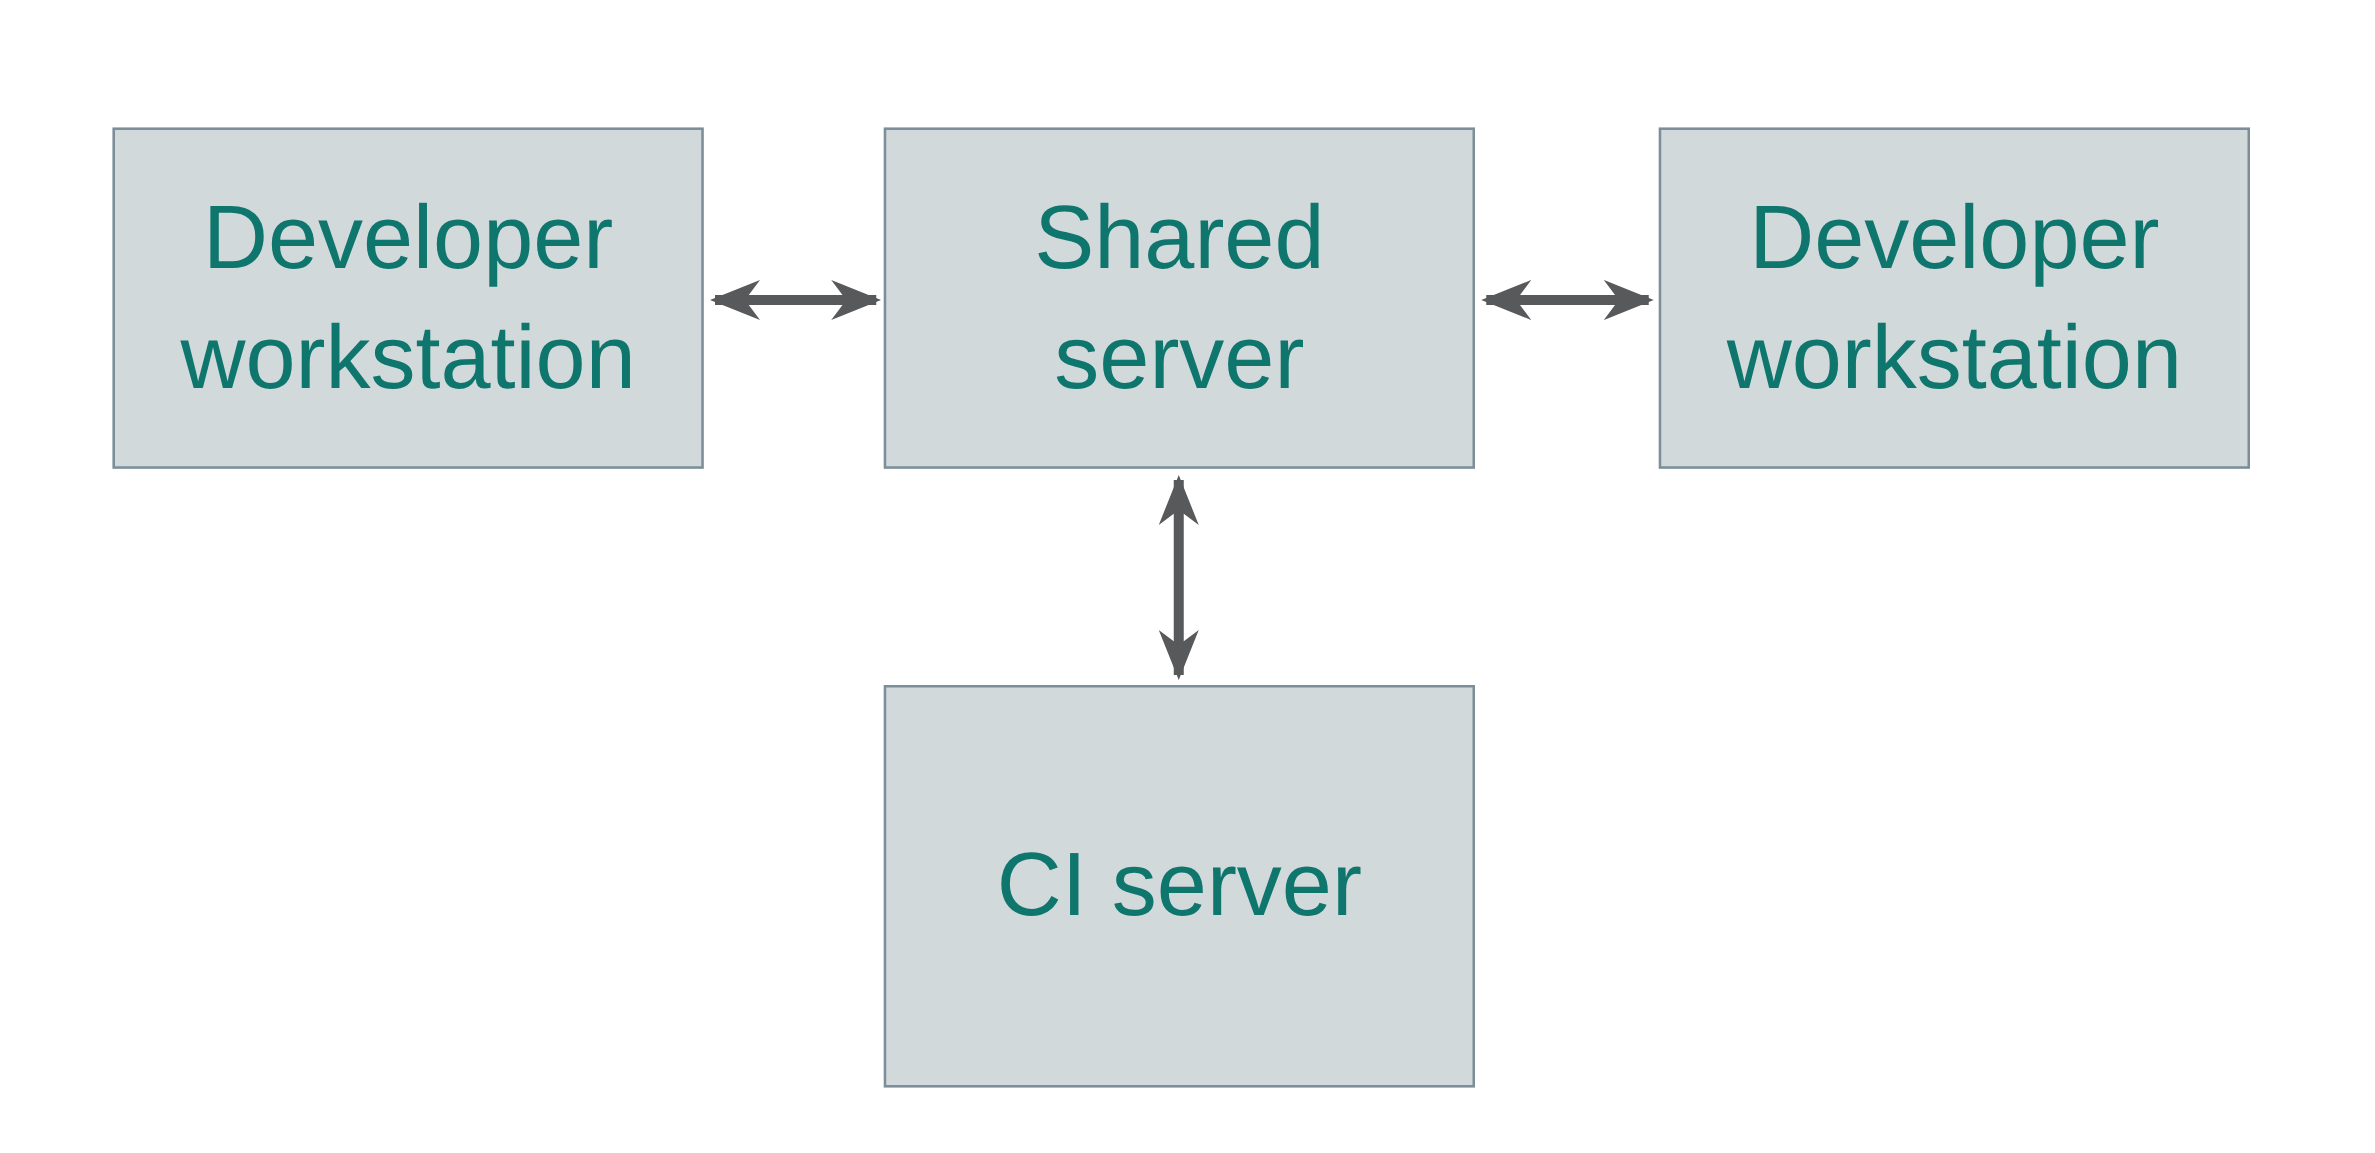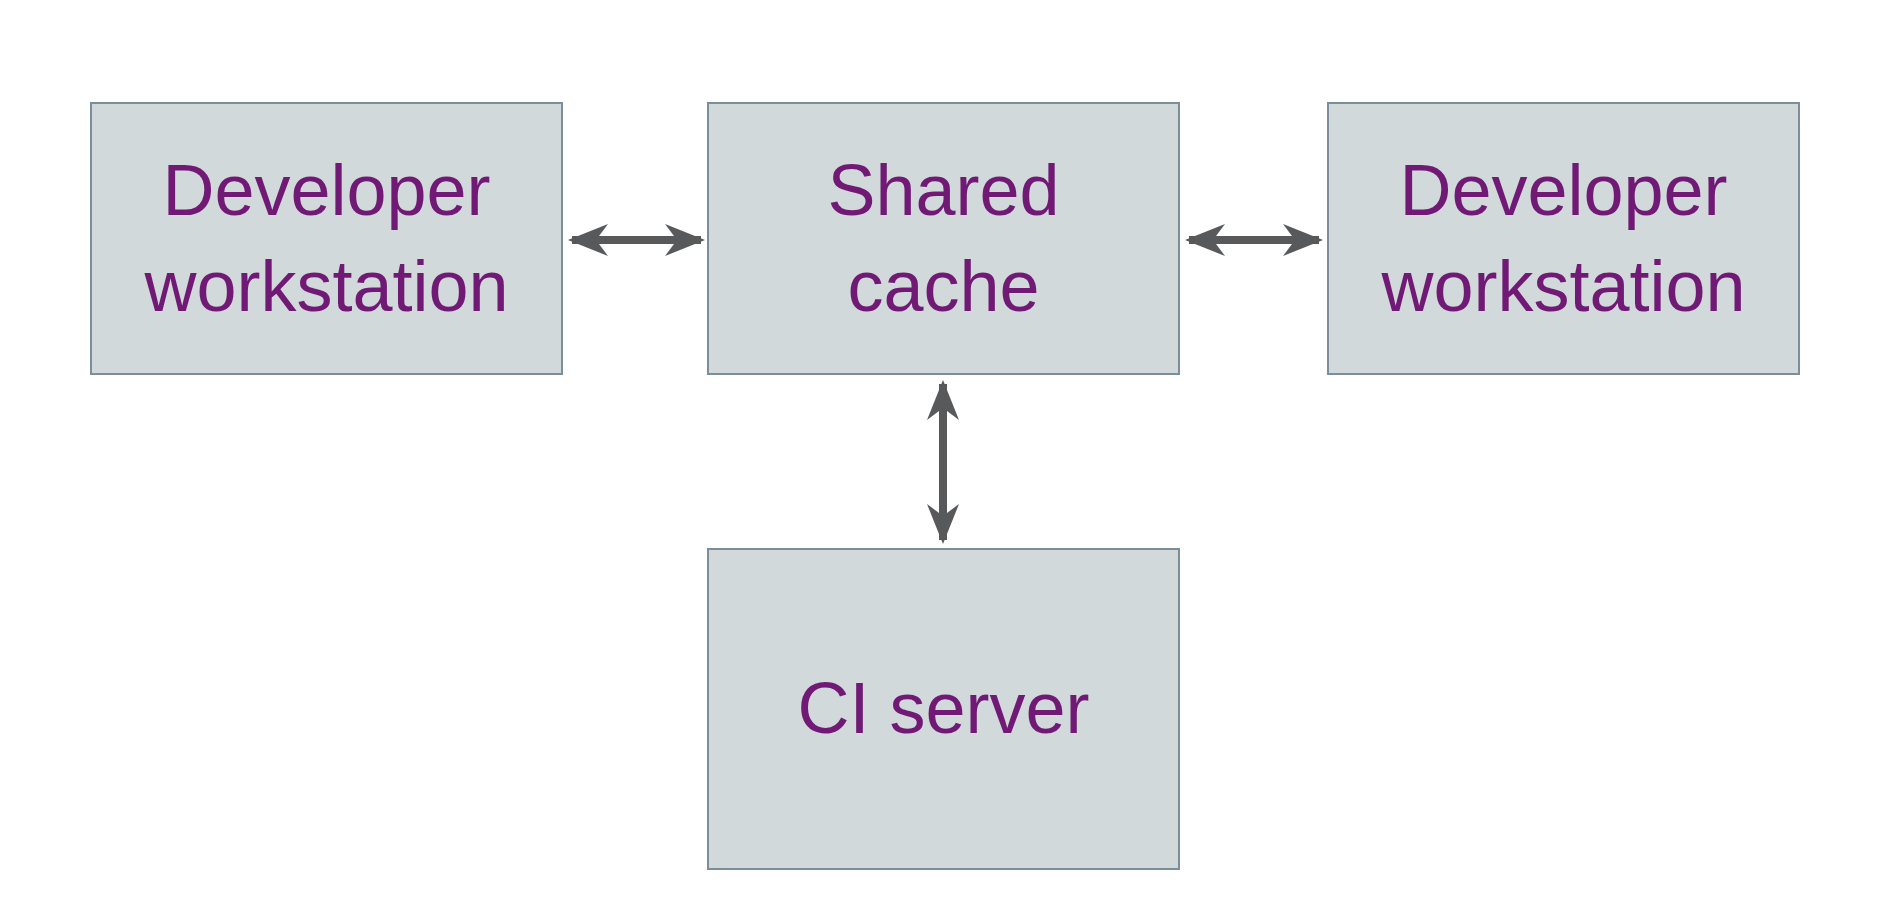--- a/index.html
+++ b/index.html
@@ -21,21 +21,21 @@
     background: #d2d9db;
     border: 2px solid #7b8e99;
     display: flex;
     align-items: center;
     justify-content: center;
     text-align: center;
   }
   .node-label {
     font-size: 72px;
     line-height: 1.33;
-    color: #701a75;
+    color: #0f766e;
     white-space: pre-line;
     letter-spacing: 0px;
   }
   .node-dev-left   { left: 90px;   top: 102px; width: 473px; height: 273px; }
   .node-cache      { left: 707px;  top: 102px; width: 473px; height: 273px; }
   .node-dev-right  { left: 1327px; top: 102px; width: 473px; height: 273px; }
   .node-ci         { left: 707px;  top: 548px; width: 473px; height: 322px; }
   .edges-layer {
     position: absolute;
     left: 0; top: 0;
@@ -60,21 +60,21 @@
     <line x1="943" y1="384" x2="943" y2="540" stroke="#58595b" stroke-width="8" marker-start="url(#ah)" marker-end="url(#ah)"></line>
   </svg>
 
   <div class="node node-dev-left">
     <span class="node-label">Developer
 workstation</span>
   </div>
 
   <div class="node node-cache">
     <span class="node-label">Shared
-cache</span>
+server</span>
   </div>
 
   <div class="node node-dev-right">
     <span class="node-label">Developer
 workstation</span>
   </div>
 
   <div class="node node-ci">
     <span class="node-label">CI server</span>
   </div>

